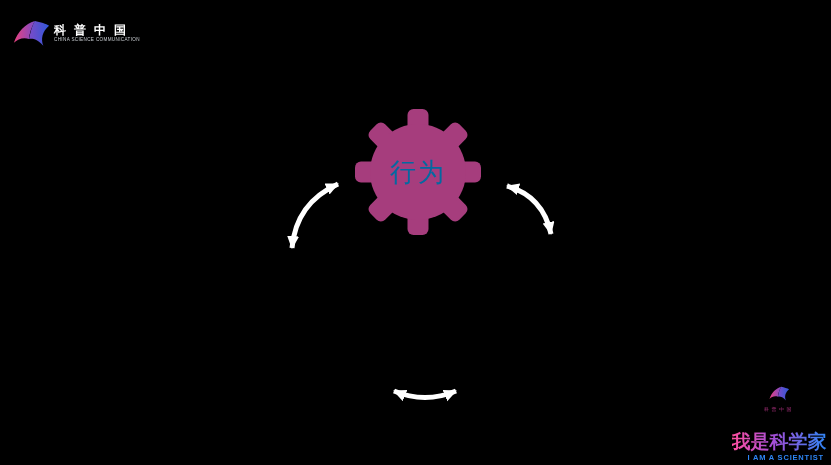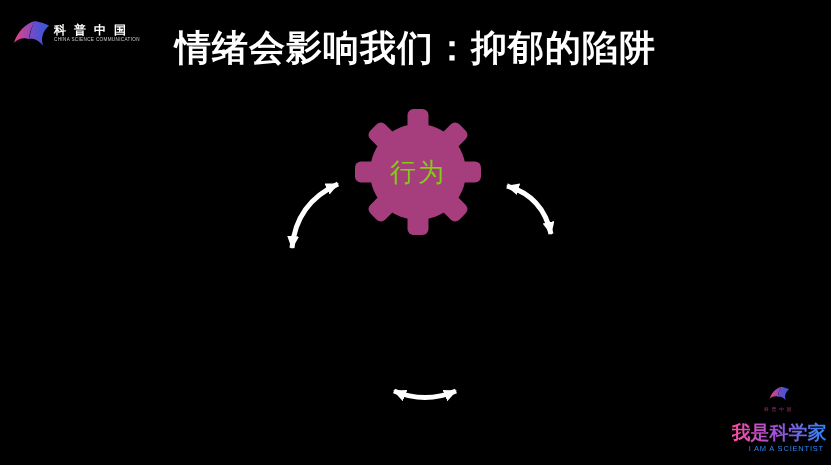--- a/index.html
+++ b/index.html
@@ -29,42 +29,42 @@
     margin:0;
   }
   
   .gear-wrap{position:absolute;width:140px;height:140px;}
   .gear-wrap.pos-top{left:348px;top:102px;}
   .gear-wrap.pos-left{left:241px;top:252px;}
   .gear-wrap.pos-right{left:466px;top:247px;}
   .gear-label{
     position:absolute;left:0;top:0;width:140px;height:140px;
     display:flex;align-items:center;justify-content:center;
-    color:#84cc16;font-size:26px;letter-spacing:2px;
+    color:#0369a1;font-size:26px;letter-spacing:2px;
     pointer-events:none;
   }
   .arrows{position:absolute;left:0;top:0;pointer-events:none;}
   
   .footer-logo{
     position:absolute;right:7px;top:383px;width:90px;
     display:flex;flex-direction:column;align-items:center;
   }
   .footer-logo .brand{
     color:#a62e7a;font-size:5px;letter-spacing:2.5px;
     line-height:6px;white-space:nowrap;margin-top:1px;
   }
   .footer-logo .big{
     font-size:19px;font-weight:bold;line-height:23px;white-space:nowrap;
     background:linear-gradient(90deg,#ff4fa0 0%,#a14fd8 45%,#2e86f5 100%);
     -webkit-background-clip:text;background-clip:text;
-    color:transparent;margin-top:9px;
+    color:transparent;margin-top:18px;
   }
   .footer-logo .sub{
     width:100%;text-align:right;
-    color:#2e86f5;font-size:7.5px;font-weight:normal;
+    color:#2e86f5;font-size:7.5px;font-weight:bold;
     letter-spacing:0.8px;line-height:10px;white-space:nowrap;
   }
 </style>
 </head>
 <body>
 
 <div class="slide">
 
   <div class="header-logo">
     <span>
@@ -82,21 +82,20 @@
         <path d="M2 30 C6 18,14 10,24 7 C20 15,18 21,18 26 C12 24,6 26,2 30 Z" fill="url(#bflyA)"></path>
         <path d="M24 7 C30 8,36 10,39 12 C32 18,30 26,33 33 C27 26,21 25,18 26 C19 20,21 12,24 7 Z" fill="url(#bflyB)"></path>
       </svg>
     </span>
     <span class="txt">
       <span class="cn">科普中国</span>
       <span class="en">CHINA SCIENCE COMMUNICATION</span>
     </span>
   </div>
 
-  <h1 class="title">情绪会影响我们：抑郁的陷阱</h1>
 
   <svg class="arrows" width="831" height="465" viewBox="0 0 831 465">
     <defs>
       <marker id="ah" markerUnits="userSpaceOnUse" markerWidth="16" markerHeight="14" refX="12" refY="6" orient="auto-start-reverse">
         <path d="M0,0 L13,6 L0,12 Z" fill="#ffffff"></path>
       </marker>
     </defs>
     <path d="M292 248 Q296 203 338 184" fill="none" stroke-width="5" marker-start="url(#ah)" marker-end="url(#ah)" stroke="#FFFFFF"></path>
     <path d="M507 186 Q543 196 551 234" fill="none" stroke-width="5" marker-start="url(#ah)" marker-end="url(#ah)" stroke="#FFFFFF"></path>
     <path d="M394 391 Q425 404 456 391" fill="none" stroke-width="5" marker-start="url(#ah)" marker-end="url(#ah)" stroke="#FFFFFF"></path>

